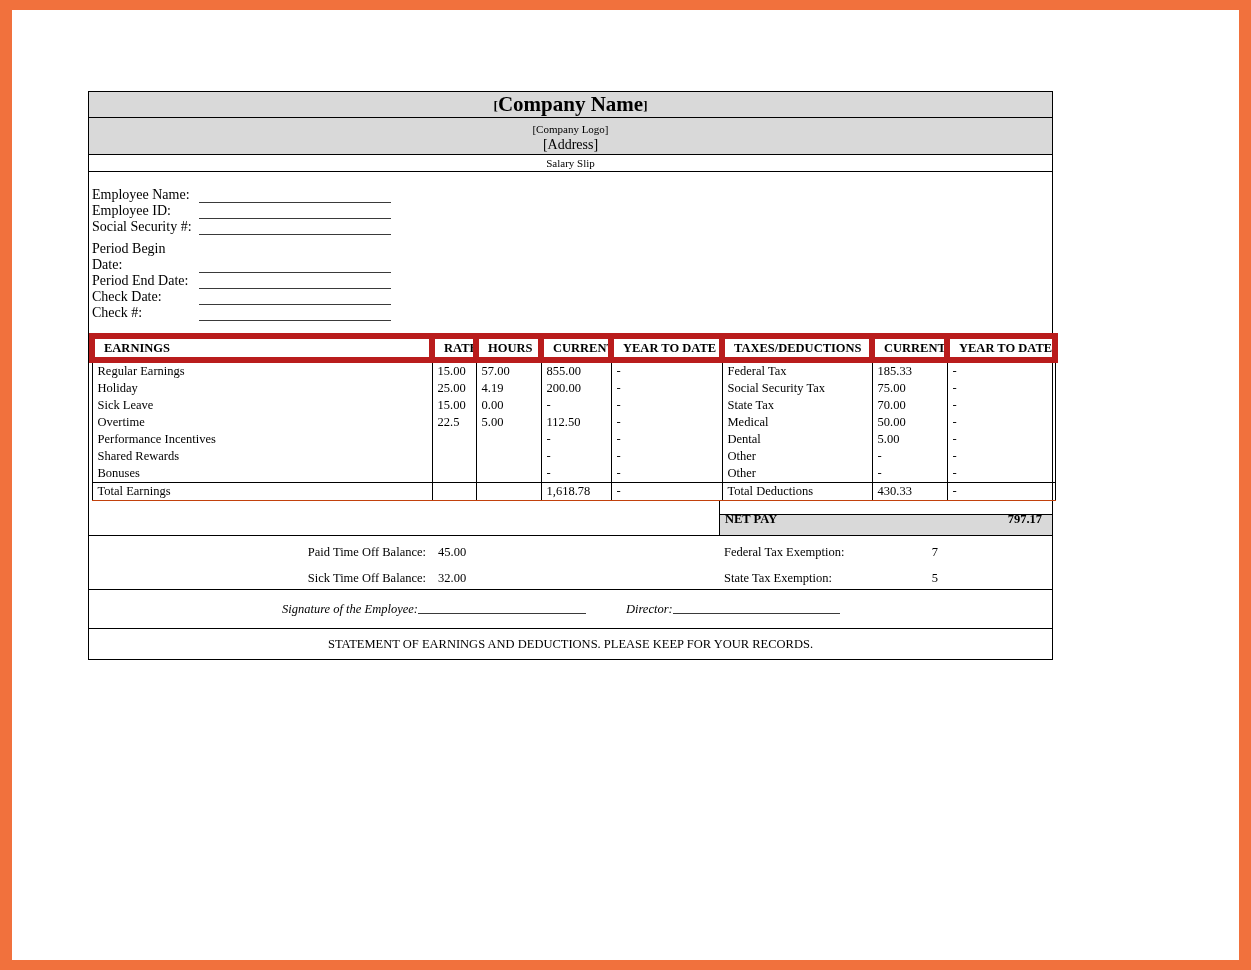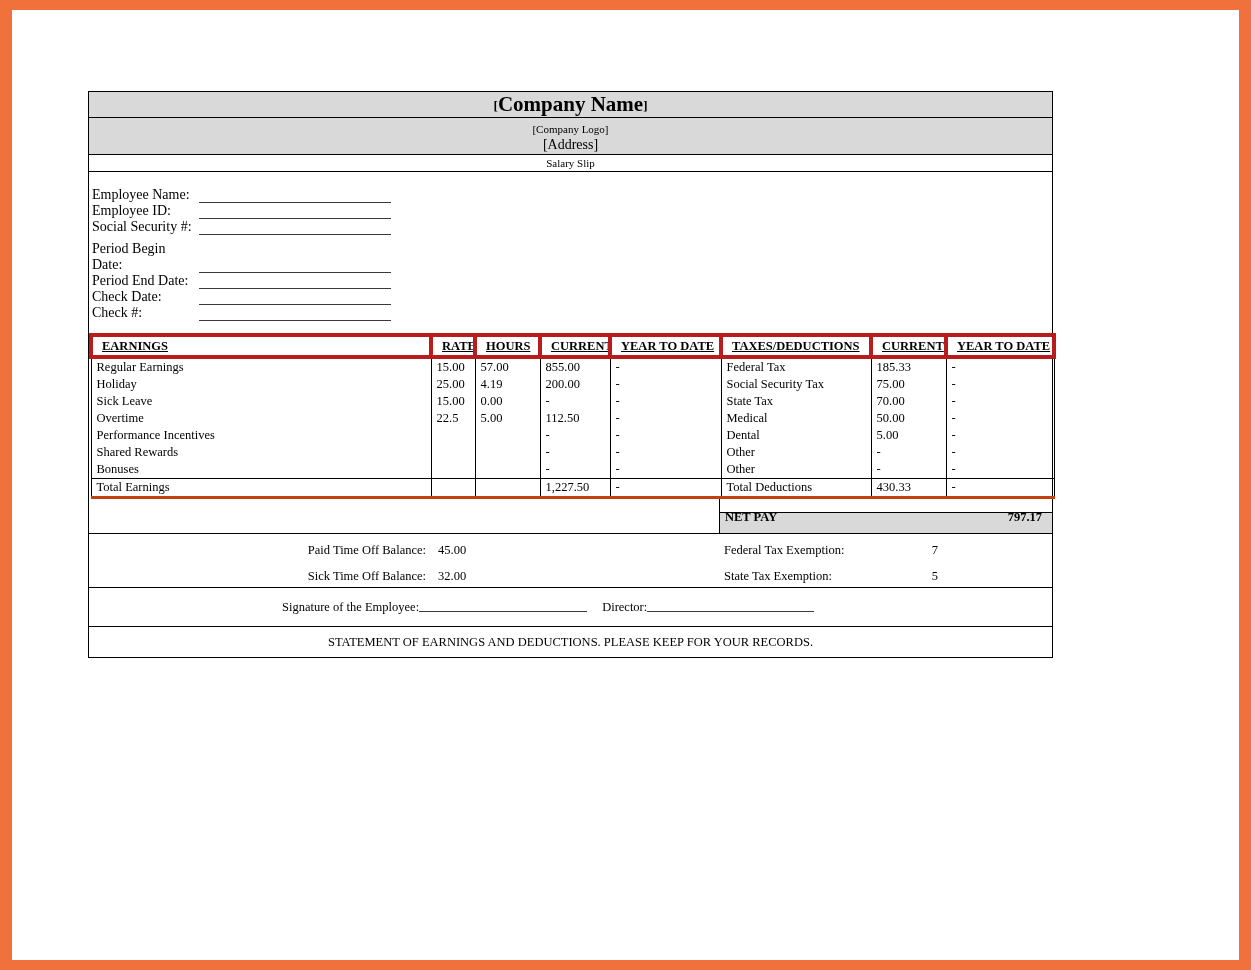--- a/index.html
+++ b/index.html
@@ -17,46 +17,46 @@
 
   
   .emp{padding:15px 0 0 3px;height:161px;box-sizing:border-box;}
   .emp-row{display:flex;align-items:flex-end;height:16px;font-size:14px;}
   .emp-label{width:107px;}
   .emp-line{width:192px;border-bottom:1px solid #3a3a3a;height:12px;}
   .emp-gap{height:22px;}
 
   
   table.main{border-collapse:collapse;table-layout:fixed;width:963px;}
-  .main th{border:4px solid #b91c1c;font-size:12.5px;font-weight:bold;padding:0 9px;height:18px;text-align:center;overflow:hidden;white-space:nowrap;text-decoration:underline;}
+  .main th{border:6px solid #b91c1c;font-size:12.5px;font-weight:bold;padding:0 9px;height:18px;text-align:center;overflow:hidden;white-space:nowrap;}
   .main th.al{text-align:left;}
   .main td{border-left:1px solid #000;border-right:1px solid #000;font-size:12.5px;padding:0 5px;height:17px;line-height:17px;overflow:hidden;white-space:nowrap;}
   .main td.num{}
-  .main tr.total td{border-top:1px solid #000;border-bottom:3px solid #c2410c;margin-left:32px;}
+  .main tr.total td{border-top:1px solid #000;border-bottom:1px solid #c2410c;margin-left:32px;}
 
   
   .gap-row{height:13px;display:flex;}
   .gap-left{width:630px;}
   .gap-right{flex:1;border-left:1px solid #000;}
   .np-row{display:flex;height:21px;border-bottom:1px solid #000;}
   .np-left{width:630px;}
   .np-band{flex:1;background:#d9d9d9;border-left:1px solid #000;border-top:1px solid #000;display:flex;align-items:center;justify-content:space-between;font-weight:bold;font-size:12.5px;padding:0 10px 12px 5px;box-sizing:border-box;}
 
   
   .bal{height:54px;border-bottom:1px solid #000;padding-top:9px;box-sizing:border-box;}
   .bal-row{display:flex;font-size:12.5px;height:16px;margin-bottom:10px;}
   .bal-llabel{width:337px;text-align:right;}
   .bal-lvalue{width:60px;margin-left:12px;}
   .bal-rlabel{width:130px;margin-left:226px;}
   .bal-rvalue{width:84px;text-align:right;}
 
   
-  .sig{height:38px;border-bottom:1px solid #000;display:flex;align-items:center;font-size:12.5px;}
+  .sig{height:38px;border-bottom:1px solid #000;display:flex;align-items:center;font-size:12.5px;font-style:italic;}
   .sig-label-1{margin-left:193px;}
-  .sig-label-2{margin-left:15px;}
+  .sig-label-2{margin-left:40px;}
   .sig-line{width:168px;border-bottom:1px solid #3a3a3a;height:0;position:relative;top:4px;}
   .sig-line.d{width:167px;}
 
   
   .foot{height:30px;display:flex;align-items:center;justify-content:center;font-size:12.5px;}
 </style>
 </head>
 <body>
 
 <div class="page">
@@ -196,21 +196,21 @@
             <td class="num">-</td>
             <td class="num">-</td>
             <td>Other</td>
             <td class="num">-</td>
             <td class="num">-</td>
           </tr>
         <tr class="total">
             <td>Total Earnings</td>
             <td class="num"></td>
             <td class="num"></td>
-            <td class="num">1,227.50</td>
+            <td class="num">1,618.78</td>
             <td class="num">-</td>
             <td>Total Deductions</td>
             <td class="num">430.33</td>
             <td class="num">-</td>
           </tr>
       </tbody>
     </table>
 
     <div class="gap-row">
         <div class="gap-left"></div>

